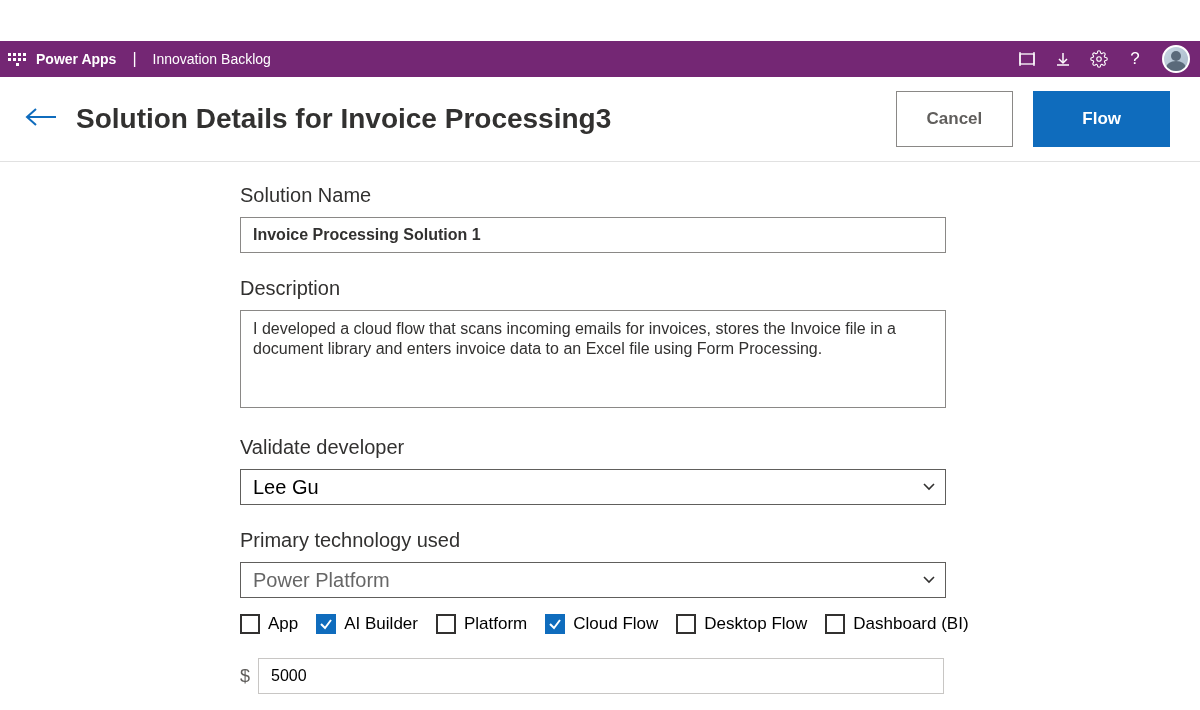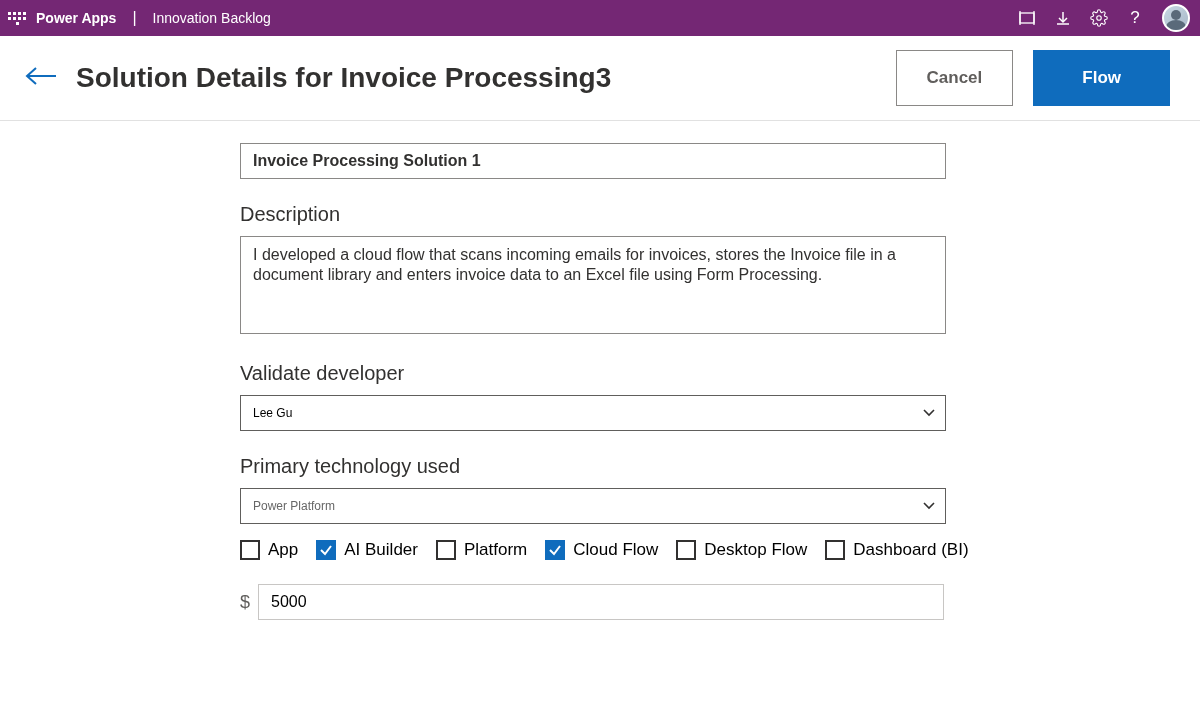--- a/index.html
+++ b/index.html
@@ -11,20 +11,21 @@
     overflow: hidden;
   }
   .topbar {
     background: #742774;
     height: 36px;
     display: flex;
     align-items: center;
     justify-content: space-between;
     padding: 0 10px 0 8px;
     color: #fff;
+    margin-top: 41px;
   }
   .topbar-left { display: flex; align-items: center; gap: 10px; }
   .waffle { width: 18px; height: 18px; display: flex; flex-wrap: wrap; gap: 2px; justify-content: center; align-content: center; cursor: pointer; }
   .waffle span { width: 3px; height: 3px; background: #fff; display: block; }
   .app-name { font-size: 14px; font-weight: 600; }
   .divider { margin: 0 6px; color: #fff; }
   .breadcrumb { font-size: 14px; }
   .topbar-right { display: flex; align-items: center; gap: 18px; }
   .topbar-icon { width: 18px; height: 18px; color: #fff; cursor: pointer; display:flex; align-items:center; justify-content:center; }
   .avatar { width: 28px; height: 28px; border-radius: 50%; background: linear-gradient(135deg,#c8d8e4,#a8b8c8); border: 2px solid #fff; overflow:hidden; cursor:pointer; position:relative;}
@@ -92,21 +93,21 @@
     font-family: inherit;
     resize: none;
     line-height: 1.25;
   }
   .select-wrap {
     width: 706px;
     height: 36px;
     border: 1px solid #605e5c;
     display:flex;align-items:center;justify-content:space-between;
     padding: 0 8px 0 12px;
-    font-size: 12px;
+    font-size: 20px;
     cursor:pointer;
   }
   .select-wrap.gray { color:#666; }
   .chev { display:inline-block; }
   .checkbox-row {
     display:flex;align-items:center;gap: 18px;
     margin-top: 16px;
     font-size: 17px;
     text-align: center;
   }
@@ -188,20 +189,21 @@
   </div>
   <div class="header-right">
     <button class="btn">Cancel</button>
     <button class="btn btn-primary">Flow</button>
   </div>
 </div>
 
 <div class="form-area">
 
   <div class="form-section">
+    <div class="form-label">Solution Name</div>
     <input class="text-input" value="Invoice Processing Solution 1" style="">
   </div>
 
   <div class="form-section">
     <div class="form-label">Description</div>
     <textarea class="textarea" style="">I developed a cloud flow that scans incoming emails for invoices, stores the Invoice file in a document library and enters invoice data to an Excel file using Form Processing.</textarea>
   </div>
 
   <div class="form-section">
     <div class="form-label">Validate developer</div>

